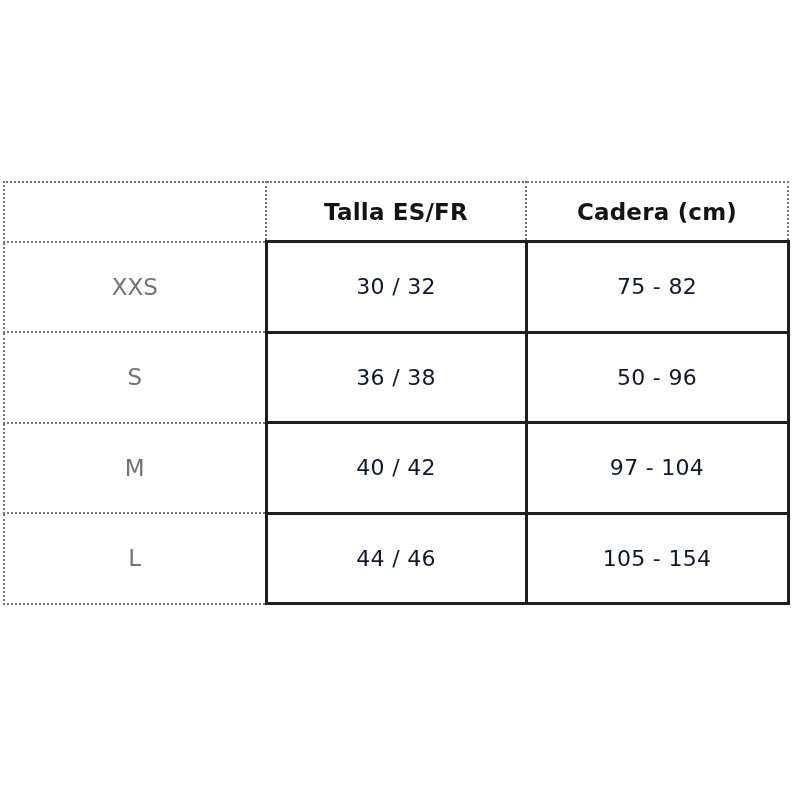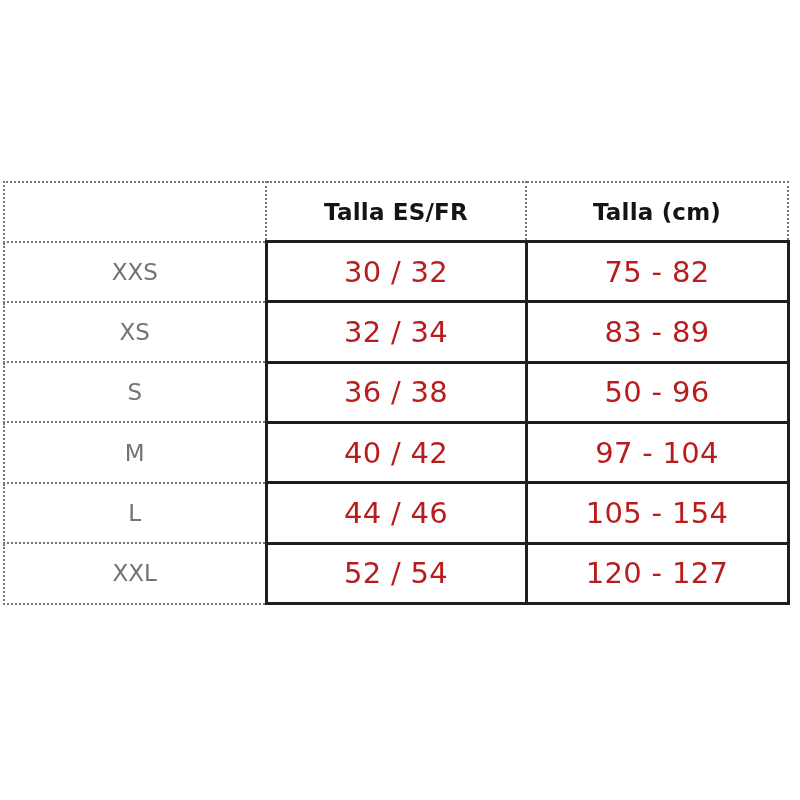--- a/index.html
+++ b/index.html
@@ -43,67 +43,57 @@
   }
   .size-chart td.size-label {
     border: 2px dotted #757575;
     font-size: 23px;
     font-weight: normal;
     color: #737373;
   }
   
   .size-chart td.val {
     border: 3px solid #1f1f1f;
-    font-size: 29px;
+    font-size: 22px;
     font-weight: normal;
-    color: #b91c1c;
+    color: #0f172a;
     letter-spacing: 0.3px;
   }
 </style>
 </head>
 <body>
 
 <div class="canvas">
   <table class="size-chart">
     <colgroup>
       <col style="width:262px">
       <col style="width:260px">
       <col style="width:262px">
     </colgroup>
     <tbody>
       <tr>
         <th class="hdr"></th>
         <th class="hdr">Talla ES/FR</th>
-        <th class="hdr">Talla (cm)</th>
+        <th class="hdr">Cadera (cm)</th>
       </tr>
       <tr>
         <td class="size-label">XXS</td>
         <td class="val">30 / 32</td>
         <td class="val">75 - 82</td>
-      </tr>
-      <tr>
-        <td class="size-label">XS</td>
-        <td class="val">32 / 34</td>
-        <td class="val">83 - 89</td>
       </tr>
       <tr>
         <td class="size-label">S</td>
         <td class="val">36 / 38</td>
         <td class="val">50 - 96</td>
       </tr>
       <tr>
         <td class="size-label">M</td>
         <td class="val">40 / 42</td>
         <td class="val">97 - 104</td>
       </tr>
       <tr>
         <td class="size-label">L</td>
         <td class="val">44 / 46</td>
         <td class="val">105 - 154</td>
       </tr>
-      <tr>
-        <td class="size-label">XXL</td>
-        <td class="val">52 / 54</td>
-        <td class="val">120 - 127</td>
-      </tr>
     </tbody>
   </table>
 </div>
 
 </body></html>

